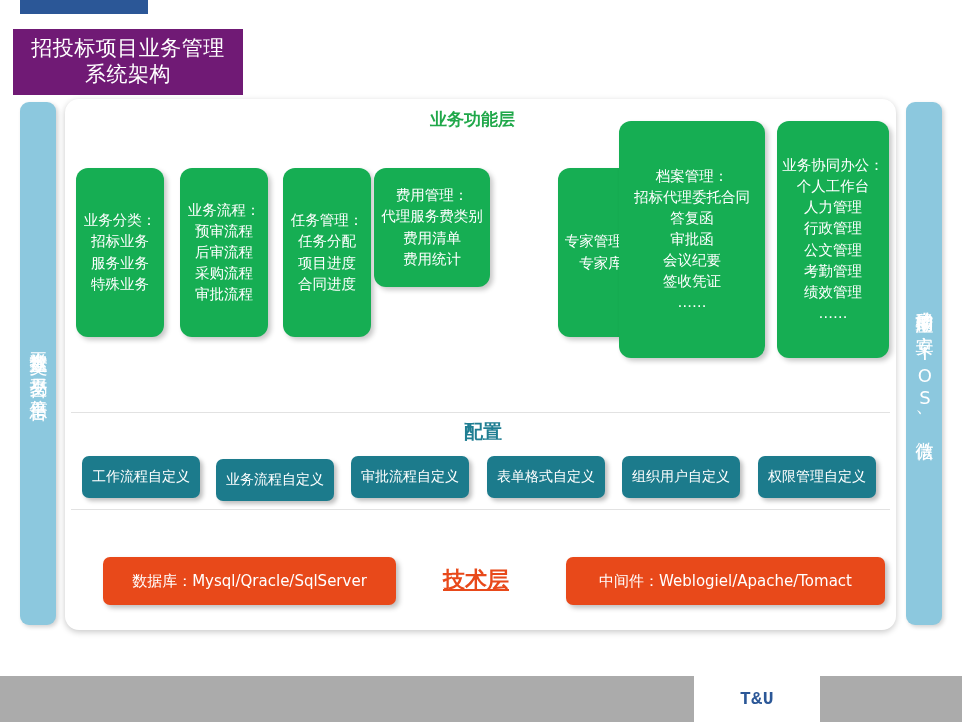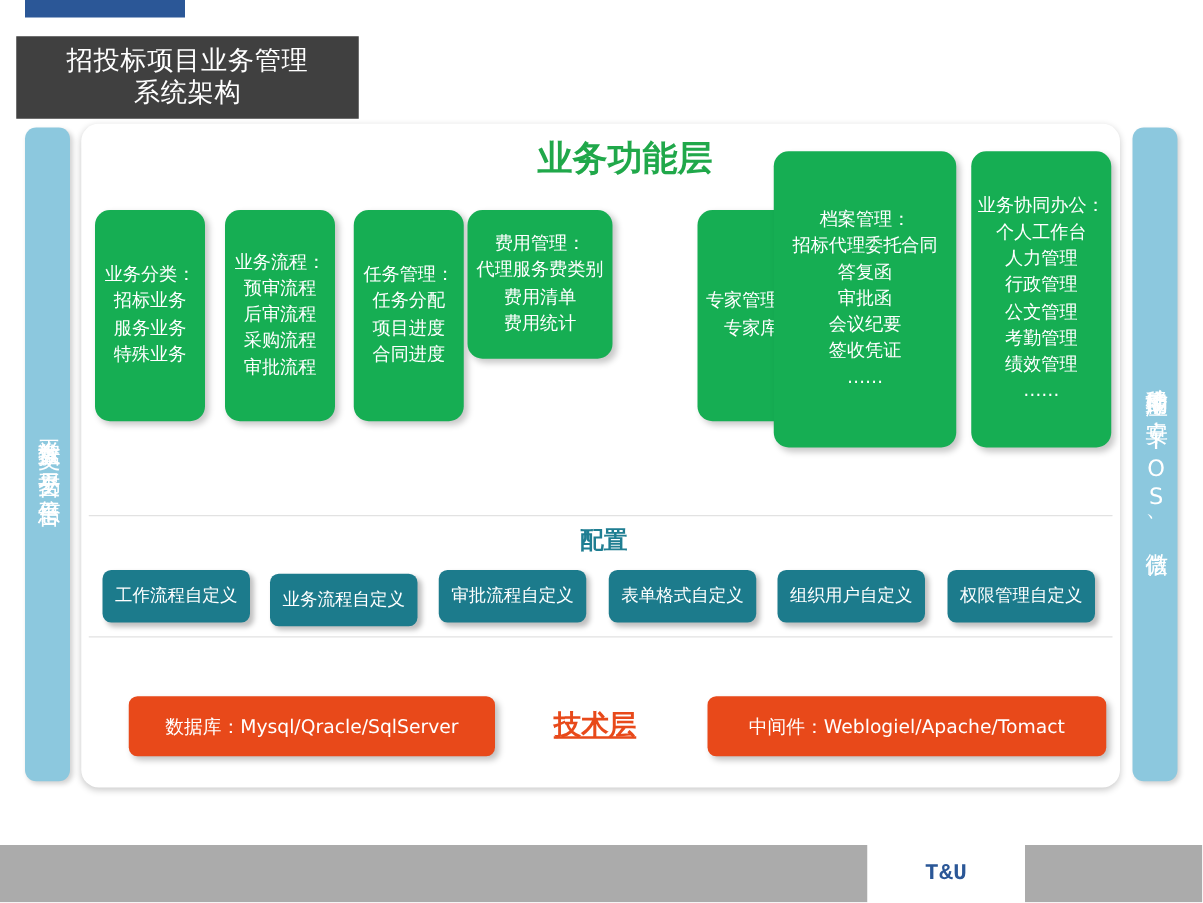--- a/index.html
+++ b/index.html
@@ -26,23 +26,23 @@
     width: 128px;
     height: 14px;
     background: #2B5797;
   }
 
   
   .title-box {
     position: absolute;
     left: 13px;
     top: 29px;
-    width: 274px;
+    width: 230px;
     height: 66px;
-    background: #404040;
+    background: #701a75;
     color: #ffffff;
     display: flex;
     align-items: center;
     justify-content: center;
     text-align: center;
     line-height: 1.22;
     font-size: 21px;
     letter-spacing: 0.5px;
   }
   .title-box .t-inner { padding: 0 6px; }
@@ -96,21 +96,21 @@
   .panel-divider.d2 { top: 410px; }
 
   
   .sec-title {
     position: absolute;
     font-weight: bold;
     white-space: nowrap;
   }
   .sec-biz {
     left: 430px; top: 108px;
-    font-size: 28px;
+    font-size: 17px;
     color: #20A84A;
   }
   .sec-config {
     left: 464px; top: 419px;
     font-size: 19px;
     color: #1F7E92;
   }
   .sec-tech {
     left: 443px; top: 565px;
     font-size: 22px;

